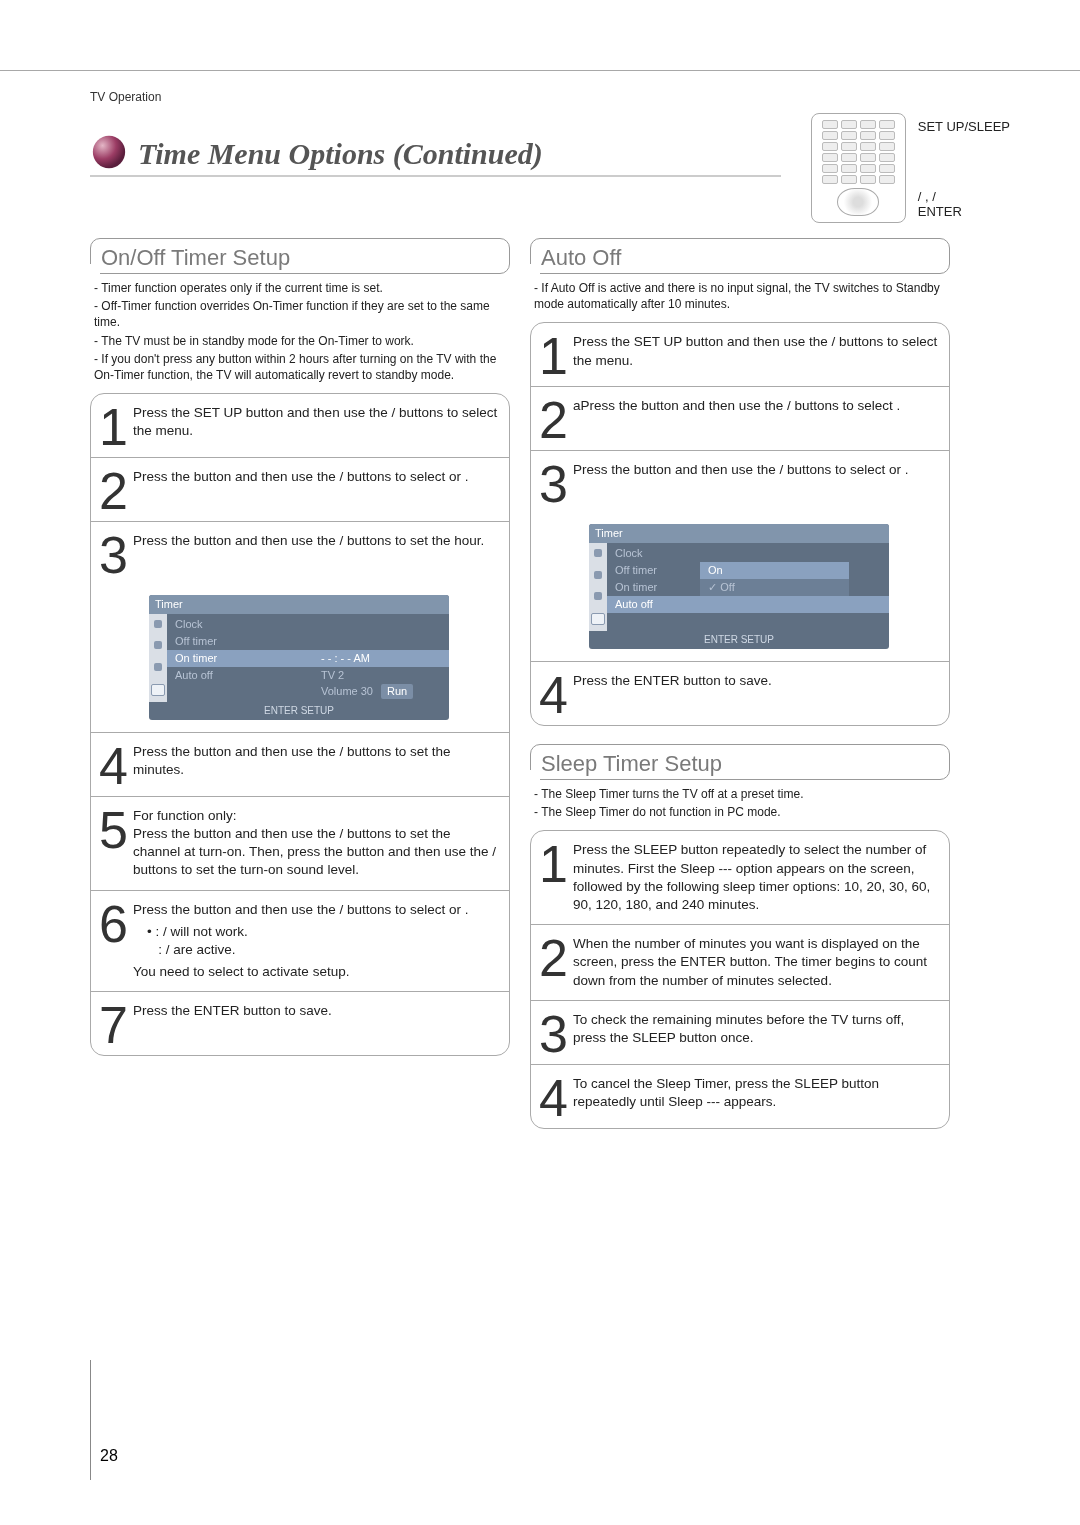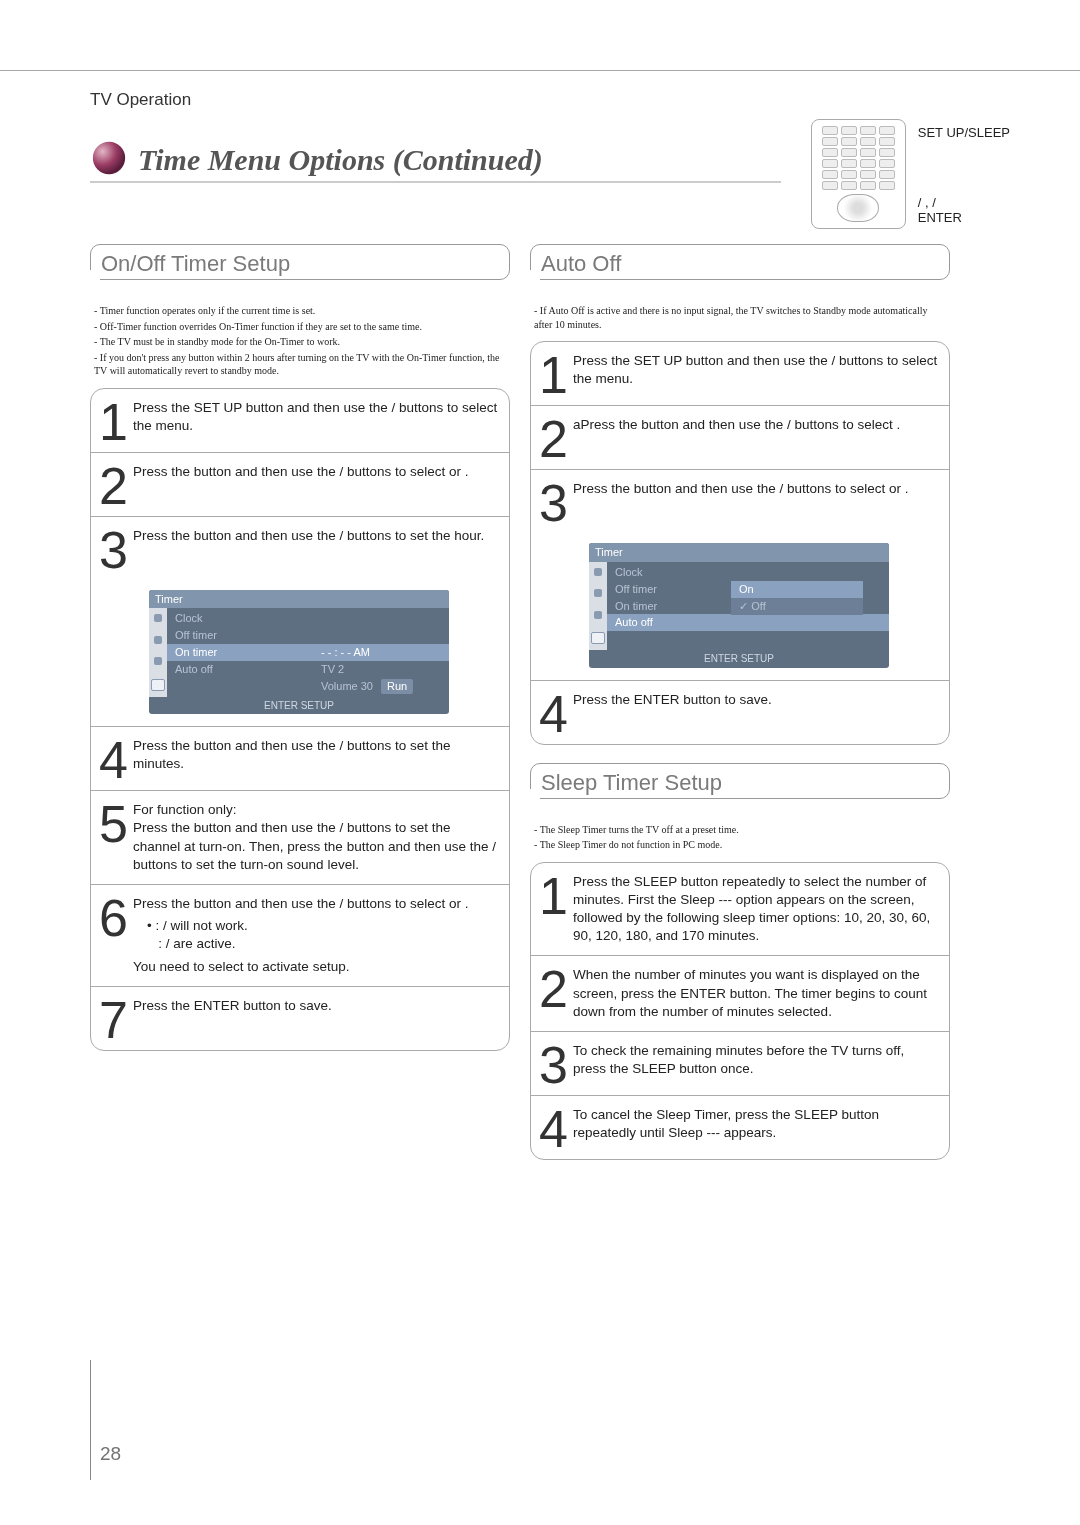--- a/index.html
+++ b/index.html
@@ -19,21 +19,21 @@
   }
   .top-rule {
     position: absolute;
     top: 70px;
     left: 0;
     width: 100%;
     height: 1px;
     background: #a8a8a8;
   }
   .breadcrumb {
-    font-size: 17px;
+    font-size: 12px;
     margin-top: 50px;
     margin-bottom: 4px;
     color: #333;
   }
   .title-row {
     display: flex;
     align-items: flex-start;
   }
   .title-wrap {
     display: flex;
@@ -119,24 +119,23 @@
   .section-heading::after {
     content:"";
     position:absolute;
     left:-1px;
     bottom:-1px;
     width:10px;
     height:10px;
     background:#fff;
   }
   .intro {
-    font-size: 10px;
+    font-size: 12px;
     line-height: 1.35;
-    margin: 24px 4px 10px 4px;
-    font-family: Liberation Serif, serif;
+    margin: 6px 4px 10px 4px;
   }
   .intro li { margin-bottom: 2px; }
   .steps-box {
     border: 1px solid #aaa;
     border-radius: 14px;
     padding: 0;
   }
   .step {
     display: flex;
     padding: 10px 10px 10px 8px;
@@ -212,41 +211,41 @@
   .osd-row.hl { background: #8aa1bf; color: #fff; }
   .osd-col2 { width: 120px; display:flex; gap:8px;}
   .osd-footer {
     text-align: center;
     font-size: 10px;
     padding: 2px 0;
     color: #cfd8e4;
   }
   .osd-sublist {
     position: absolute;
-    right: 26px;
+    right: 40px;
     top: 38px;
-    width: 132px;
+    width: 149px;
     background: #6c7f96;
     font-size: 11px;
     color: #cfd8e4;
   }
   .osd-wrap { position: relative; }
   .run-btn {
     display:inline-block;
     background:#7b8ea6;
     padding:0 6px;
     border-radius:2px;
     color:#fff;
   }
   .page-number {
     position: absolute;
     left: 100px;
     bottom: 60px;
-    font-size: 19px;
-    color: #737373;
+    font-size: 16px;
+    color: #000000;
   }
   .page-border-left {
     position: absolute;
     left: 90px;
     bottom: 45px;
     width: 1px;
     height: 120px;
     background: #888;
   }
   ul.dash { list-style: none; padding-left: 0; margin: 0;}
@@ -491,21 +490,21 @@
       <div class="section-heading">Sleep Timer Setup</div>
       <div class="intro">
         <ul class="dash">
           <li>The Sleep Timer turns the TV off at a preset time.</li>
           <li>The Sleep Timer do not function in PC mode.</li>
         </ul>
       </div>
       <div class="steps-box">
         <div class="step">
             <div class="step-num">1</div>
-            <div class="step-body">Press the SLEEP button repeatedly to select the number of minutes. First the  Sleep  ---  option appears on the screen, followed by the following sleep timer options: 10, 20, 30, 60, 90, 120, 180, and 170 minutes.</div>
+            <div class="step-body">Press the SLEEP button repeatedly to select the number of minutes. First the  Sleep  ---  option appears on the screen, followed by the following sleep timer options: 10, 20, 30, 60, 90, 120, 180, and 240 minutes.</div>
           </div>
         <div class="step">
             <div class="step-num">2</div>
             <div class="step-body">When the number of minutes you want is displayed on the screen, press the ENTER button. The timer begins to count down from the number of minutes selected.</div>
           </div>
         <div class="step">
             <div class="step-num">3</div>
             <div class="step-body">To check the remaining minutes before the TV turns off, press the SLEEP button once.</div>
           </div>
         <div class="step">

